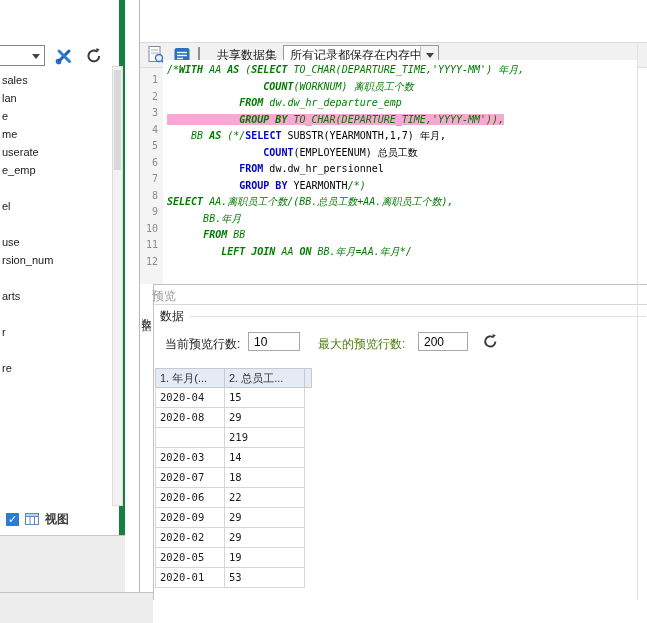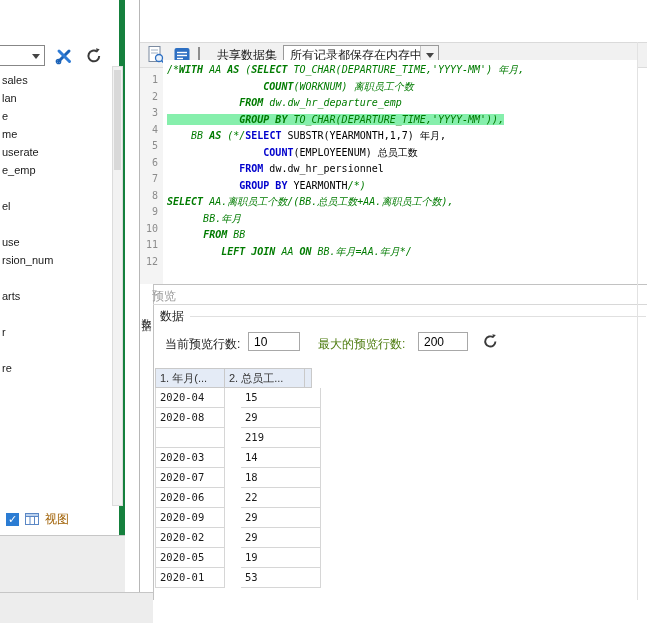--- a/index.html
+++ b/index.html
@@ -16,21 +16,21 @@
   #tools-btn{left:52px;top:44px;width:24px;height:24px;}
   #refresh-btn{left:82px;top:44px;width:24px;height:24px;}
   #tree{left:0;top:67px;width:112px;height:438px;overflow:hidden;padding-top:4px;}
   .tree-item{height:18px;line-height:18px;font-size:11px;color:#1a1a1a;padding-left:2px;white-space:nowrap;}
   #tree-scrollbar{left:112px;top:66px;width:11px;height:440px;background:#f2f2f2;border:1px solid #dcdcdc;}
   #tree-scrollbar .thumb{position:absolute;left:1px;top:3px;width:7px;height:100px;background:#d9d9d9;}
   #view-row{left:6px;top:509px;height:20px;display:flex;align-items:center;gap:5px;}
   .cbx{width:13px;height:13px;border:1px solid #8d8d8d;background:#fff;box-sizing:border-box;position:relative;}
   .cbx.checked{background:#2b7cd3;border-color:#2b7cd3;}
   .cbx.checked::after{content:"\2713";position:absolute;left:1px;top:-1px;color:#fff;font-size:11px;line-height:13px;}
-  #view-label{font-size:12px;color:#a16207;}
+  #view-label{font-size:12px;color:#404040;font-weight:bold;}
   #lp-divider{left:0;top:535px;width:125px;height:1px;background:#c6c6c6;}
   #lp-gray{left:0;top:536px;width:125px;height:56px;background:#ededed;}
 
   
   #vsplit{left:125px;top:0;width:15px;height:592px;background:#fff;border-right:1px solid #b7b7b7;}
 
   
   #main{left:140px;top:0;width:507px;height:623px;background:#fff;}
   #main-toolbar{left:0;top:42px;width:507px;height:26px;background:#f1f1f1;border-top:1px solid #dadada;border-bottom:1px solid #dcdcdc;}
   #doc-btn{left:6px;top:2px;width:20px;height:20px;}
@@ -43,21 +43,21 @@
 
   
   #gutter{left:0;top:68px;width:23px;height:216px;background:#f4f4f4;padding-top:4px;}
   .ln{height:16.5px;line-height:16.5px;font-family:"DejaVu Sans Mono",monospace;font-size:10px;color:#8c8c8c;text-align:right;padding-right:5px;}
   #code{left:23px;top:60px;width:474px;height:216px;background:#fff;padding-top:2px;overflow:hidden;}
   .code-line{height:16.5px;line-height:16.5px;font-family:"DejaVu Sans Mono",monospace;font-size:10px;white-space:pre;padding-left:4px;}
   .seg.pl{color:#000;}
   .seg.kw{color:#0000cc;font-weight:bold;}
   .seg.cm{color:#007b00;font-style:italic;}
   .seg.ck{color:#007b00;font-style:italic;font-weight:bold;}
-  .code-line.hl .inner{background:#86efac;}
+  .code-line.hl .inner{background:#f9a8d4;}
 
   
   #pv-topline{left:13px;top:284px;width:494px;height:1px;background:#c2c2c2;}
   #pv-leftline{left:13px;top:284px;width:1px;height:316px;background:#c2c2c2;}
   #pv-title{left:12px;top:288px;font-size:12px;color:#9b9b9b;}
   #pv-titleline{left:13px;top:304px;width:494px;height:1px;background:#d8d8d8;}
   #pv-sidetab{left:1px;top:311px;width:12px;writing-mode:vertical-rl;text-orientation:upright;font-size:10px;color:#333;letter-spacing:2px;}
   #pv-section{left:20px;top:308px;font-size:12px;color:#222;}
   #pv-sectionline{left:50px;top:316px;width:456px;height:1px;background:#e0e0e0;}
   #pv-label1{left:25px;top:336px;font-size:12px;color:#1a1a1a;}
@@ -68,21 +68,21 @@
   #pv-refresh{left:340px;top:331px;width:20px;height:20px;}
 
   
   #thead{left:15px;top:368px;display:flex;justify-content:center;}
   .th{height:20px;line-height:19px;background:#e4ebf6;border:1px solid #c9c9c9;border-left:none;
       font-size:11px;color:#333;padding-left:4px;box-sizing:border-box;overflow:hidden;white-space:nowrap;}
   .th.c0{width:70px;border-left:1px solid #c9c9c9;}
   .th.c1{width:80px;}
   .th.fill{width:7px;padding:0;}
   #tbody{left:15px;top:388px;}
-  .tr{display:flex;height:20px;gap:16px;}
+  .tr{display:flex;height:20px;}
   .td{height:20px;line-height:19px;background:#fff;border-right:1px solid #d6d6d6;border-bottom:1px solid #d6d6d6;
       font-family:"DejaVu Sans Mono",monospace;font-size:10.5px;color:#1a1a1a;padding-left:4px;box-sizing:border-box;
       overflow:hidden;white-space:nowrap;}
   .td.c0{width:70px;border-left:1px solid #d6d6d6;}
   .td.c1{width:80px;}
 
   #right-line{left:497px;top:42px;width:1px;height:558px;background:#e2e2e2;}
 
   
   #bottom-strip{left:0;top:592px;width:153px;height:31px;background:#ededed;border-top:1px solid #c6c6c6;}

